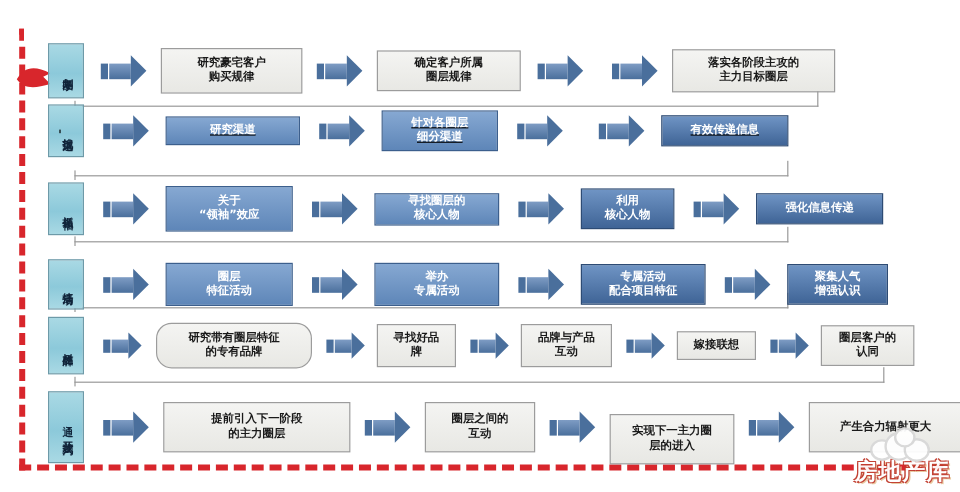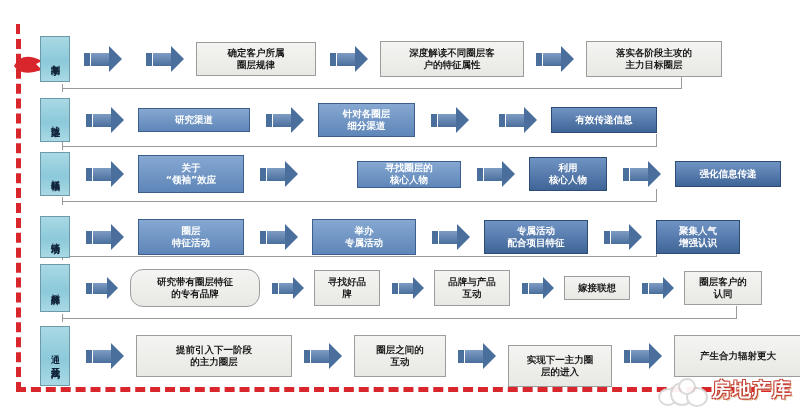--- a/index.html
+++ b/index.html
@@ -124,23 +124,24 @@
     background:linear-gradient(180deg,#86a8d2 0%,#5e86b8 100%);
     border:1px solid #3c5f8d;
     color:#ffffff;
   }
 
   .gap{flex:none;}
 
   
   .watermark{
     position:absolute;right:8px;bottom:6px;
-    display:flex;align-items:flex-start;
+    display:flex;align-items:center;
     opacity:.95;
     pointer-events:none;
+    flex-direction:column;
   }
   .wm-cloud{
     position:relative;width:52px;height:26px;margin-right:2px;
   }
   .wm-cloud span{
     position:absolute;background:#ffffff;border:2px solid #d9d9d9;border-radius:50%;
   }
   .wm-text{
     font-size:19px;font-weight:bold;color:#ffffff;
     letter-spacing:1px;
@@ -185,47 +186,47 @@
 
   <div class="row" style="top:36px;height:46px;">
     <div class="stage" style="height:46px;">划圈子</div>
     <div class="gap" style="width:14px"></div>
     <div class="arrow big">
         <div class="tail"></div>
         <div class="body"></div>
         <div class="head"></div>
       </div>
     <div class="gap" style="width:12px"></div>
+    <div class="box light" style="width:118px;height:38px;">研究豪宅客户<br>购买规律</div>
     <div class="gap" style="width:12px"></div>
     <div class="arrow big">
         <div class="tail"></div>
         <div class="body"></div>
         <div class="head"></div>
       </div>
     <div class="gap" style="width:12px"></div>
     <div class="box light" style="width:120px;height:34px;">确定客户所属<br>圈层规律</div>
     <div class="gap" style="width:14px"></div>
     <div class="arrow big">
         <div class="tail"></div>
         <div class="body"></div>
         <div class="head"></div>
       </div>
     <div class="gap" style="width:12px"></div>
-    <div class="box light" style="width:144px;height:36px;">深度解读不同圈层客<br>户的特征属性</div>
     <div class="gap" style="width:12px"></div>
     <div class="arrow big">
         <div class="tail"></div>
         <div class="body"></div>
         <div class="head"></div>
       </div>
     <div class="gap" style="width:12px"></div>
     <div class="box light" style="width:136px;height:36px;">落实各阶段主攻的<br>主力目标圈层</div>
   </div>
 
-  <div class="row" style="top:98px;height:44px;">
+  <div class="row" style="top:87px;height:44px;text-decoration:underline;">
     <div class="stage" style="height:44px;">找渠道</div>
     <div class="gap" style="width:16px"></div>
     <div class="arrow big">
         <div class="tail"></div>
         <div class="body"></div>
         <div class="head"></div>
       </div>
     <div class="gap" style="width:14px"></div>
     <div class="box blue-lt" style="width:112px;height:24px;">研究渠道</div>
     <div class="gap" style="width:16px"></div>
@@ -263,21 +264,21 @@
       </div>
     <div class="gap" style="width:14px"></div>
     <div class="box blue-lt" style="width:106px;height:38px;">关于<br>“领袖”效应</div>
     <div class="gap" style="width:16px"></div>
     <div class="arrow big">
         <div class="tail"></div>
         <div class="body"></div>
         <div class="head"></div>
       </div>
     <div class="gap" style="width:14px"></div>
-    <div class="box blue-lt" style="width:104px;height:27px;margin-left:45px;">寻找圈层的<br>核心人物</div>
+    <div class="box blue-lt" style="width:104px;height:27px;">寻找圈层的<br>核心人物</div>
     <div class="gap" style="width:16px"></div>
     <div class="arrow big">
         <div class="tail"></div>
         <div class="body"></div>
         <div class="head"></div>
       </div>
     <div class="gap" style="width:14px"></div>
     <div class="box blue" style="width:78px;height:34px;">利用<br>核心人物</div>
     <div class="gap" style="width:16px"></div>
     <div class="arrow big">

